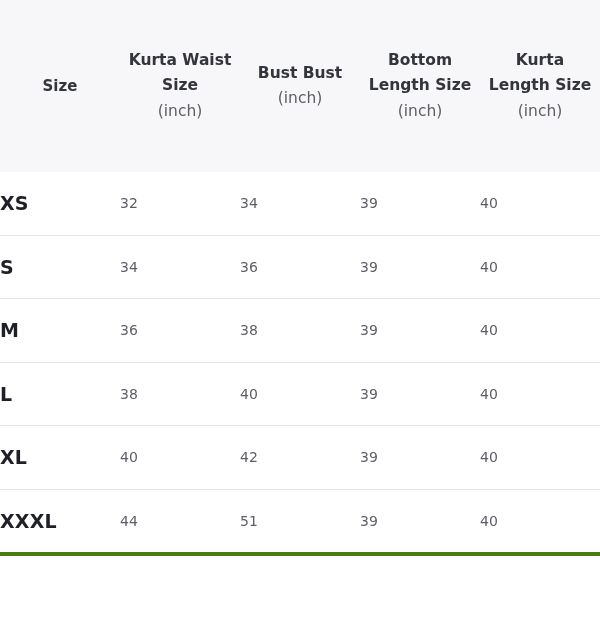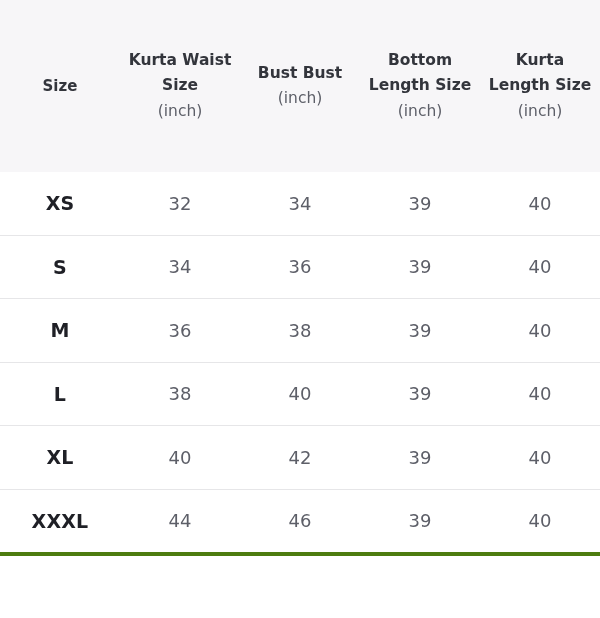--- a/index.html
+++ b/index.html
@@ -35,36 +35,36 @@
   .size-chart thead th .unit {
     font-weight: normal;
     color: #5d5f68;
     display: block;
   }
   .size-chart thead th.col-size {
     font-size: 15px;
   }
   .size-chart tbody td {
     height: 62.5px;
-    text-align: center;
+    text-align: left;
     vertical-align: middle;
     border-bottom: 1px solid #e6e6e8;
     padding: 0;
   }
   .size-chart tbody tr:last-child td {
     border-bottom: 4px solid #4d7c0f;
   }
   .size-chart tbody td.size-label {
     font-weight: bold;
     font-size: 19px;
     color: #1f2026;
     letter-spacing: 0.2px;
   }
   .size-chart tbody td.measure {
-    font-size: 18px;
+    font-size: 14px;
     color: #5d5f68;
   }
   col.c0 { width: 120px; }
   col.c1 { width: 120px; }
   col.c2 { width: 120px; }
   col.c3 { width: 120px; }
   col.c4 { width: 120px; }
 </style>
 </head>
 <body>
@@ -132,18 +132,18 @@
     <tr>
       <td class="size-label">XL</td>
       <td class="measure">40</td>
       <td class="measure">42</td>
       <td class="measure">39</td>
       <td class="measure">40</td>
     </tr>
     <tr>
       <td class="size-label">XXXL</td>
       <td class="measure">44</td>
-      <td class="measure">46</td>
+      <td class="measure">51</td>
       <td class="measure">39</td>
       <td class="measure">40</td>
     </tr>
   </tbody>
 </table>
 
 </body></html>

